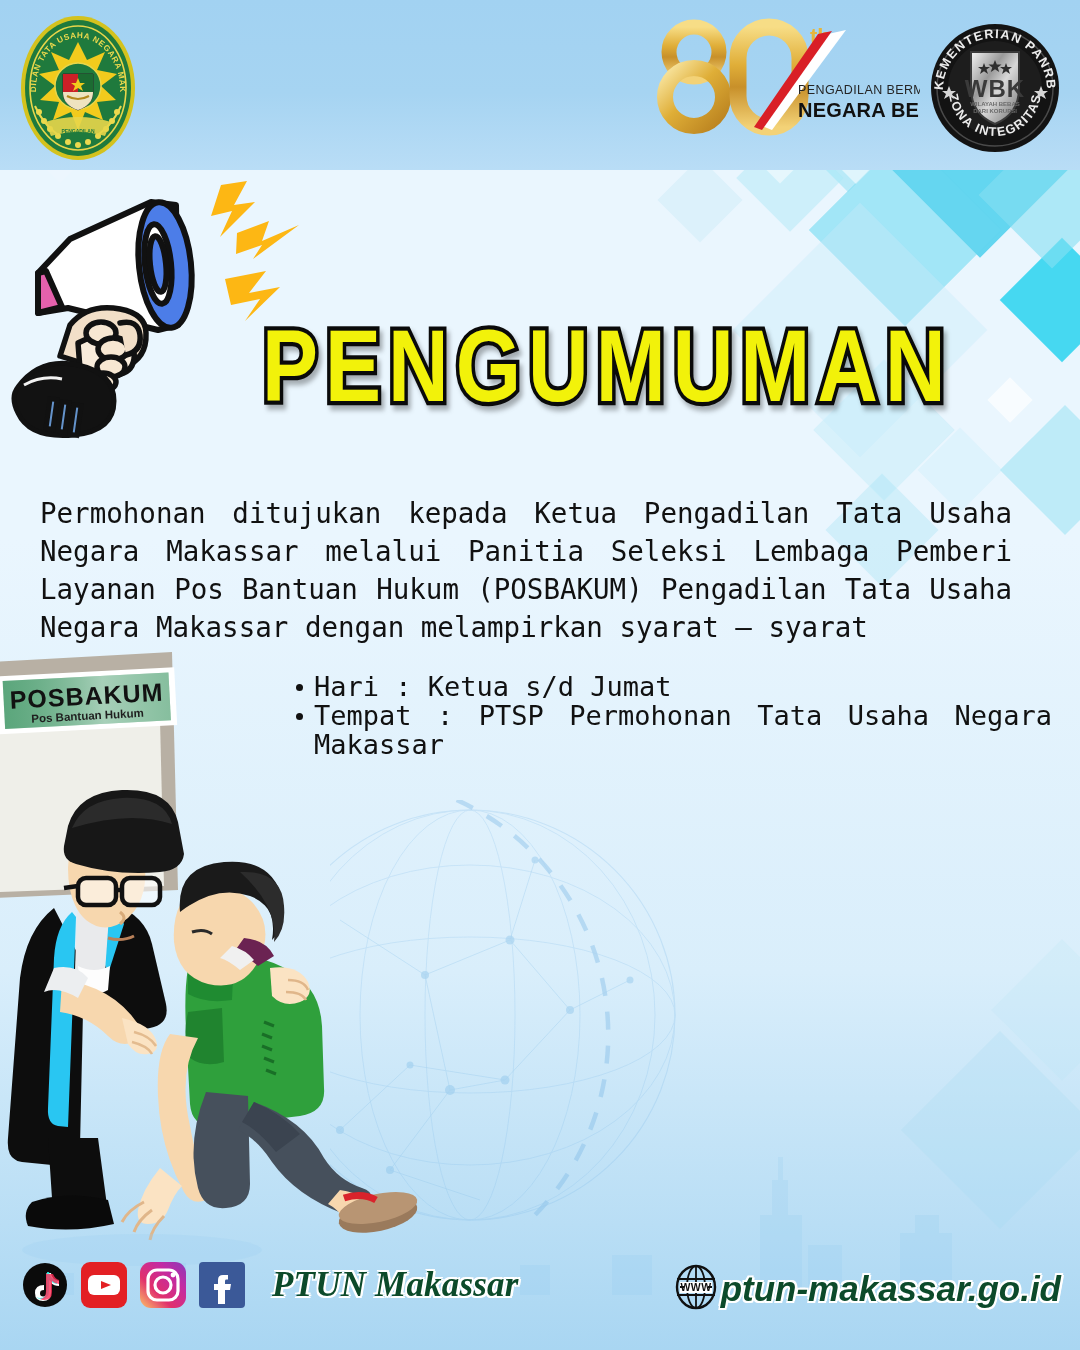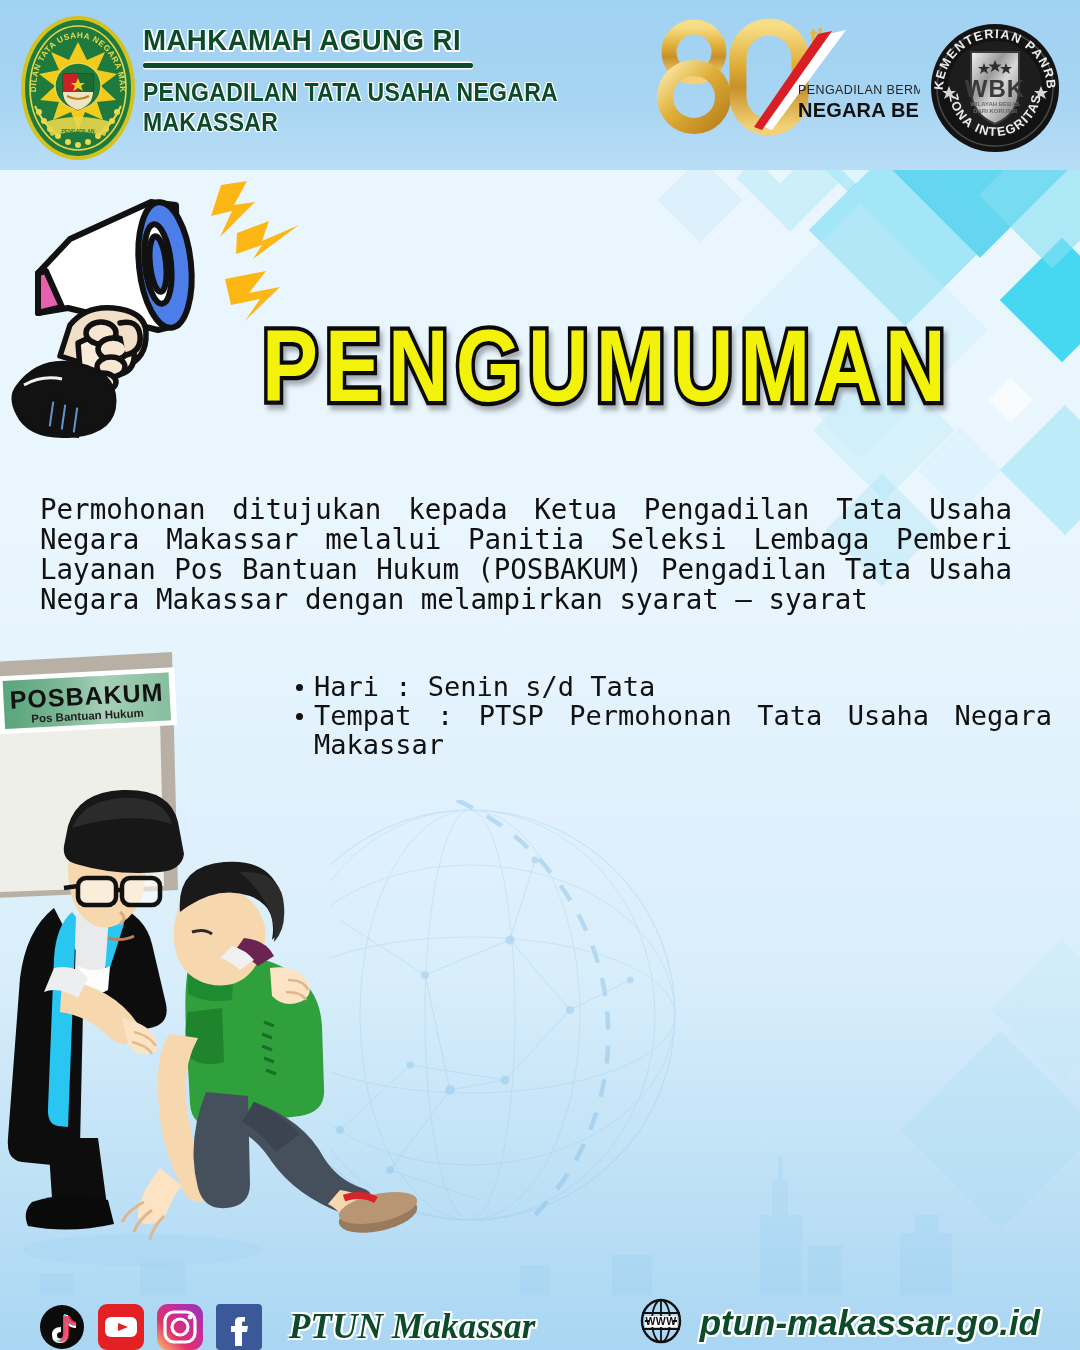--- a/index.html
+++ b/index.html
@@ -80,21 +80,21 @@
     paint-order: stroke fill;
     filter:drop-shadow(3px 4px 2px rgba(0,0,0,.30));
   }
 
   
   #paragraph {
     position:absolute; left:40px; top:494px; width:972px;
     z-index:8;
     font-family:"DejaVu Sans Mono", monospace;
     font-size:27.5px;
-    line-height:30px;
+    line-height:38px;
     color:#111;
     text-align:justify;
     text-align-last:left;
   }
 
   #bullets {
     position:absolute; left:292px; top:672px; width:760px;
     z-index:8;
     font-family:"DejaVu Sans Mono", monospace;
     font-size:27px;
@@ -116,34 +116,34 @@
     background:#111;
   }
 
   
   .illus { position:absolute; left:-8px; top:650px; width:470px; height:625px; z-index:7; }
 
   
   #footer {
     position:absolute; left:0; bottom:0; width:1080px; height:88px;
     z-index:9;
-    display:flex; align-items:flex-end;padding-left:17px;
+    display:flex; align-items:flex-start;
   }
   .social { display:flex; align-items:center; gap:13px; margin-left:22px; }
   .sicon { width:46px; height:46px; display:block; }
   .brand-text {
     margin-left:14px;
     font-family:"Liberation Serif", serif;
     font-weight:bold; font-style:italic;
     font-size:35px; color:#0c4a2a;
     letter-spacing:.2px;
     text-shadow: -1.6px -1.6px 0 #fff, 1.6px -1.6px 0 #fff, -1.6px 1.6px 0 #fff, 1.6px 1.6px 0 #fff,
                  0 2.4px 0 #fff, 2.4px 0 0 #fff;
   }
-  .web-group { display:flex; align-items:center; margin-left:auto; margin-right:40px; gap:14px; }
+  .web-group { display:flex; align-items:center; margin-left:auto; margin-right:19px; }
   .web-text {
     font-family:Liberation Sans, sans-serif;
     font-weight:bold; font-style:italic;
     font-size:35px; color:#0c4a2a;
     text-shadow: -1.6px -1.6px 0 #fff, 1.6px -1.6px 0 #fff, -1.6px 1.6px 0 #fff, 1.6px 1.6px 0 #fff,
                  0 2.4px 0 #fff, 2.4px 0 0 #fff;
   }
 </style>
 </head>
 <body>
@@ -328,26 +328,20 @@
           <circle cx="51" cy="130" r="3"></circle>
             <circle cx="61" cy="133" r="3"></circle>
           <circle cx="71" cy="130" r="3"></circle>
         </g>
 
         <path d="M28 110 q33 -10 66 0 l-6 14 q-27 -8 -54 0 Z" fill="#e8d64a" opacity=".9"></path>
         <text x="61" y="121" font-size="5" fill="#1f7a3d" text-anchor="middle" font-family="'Liberation Sans',sans-serif" font-weight="bold">PENGADILAN</text>
       </svg>
     </div>
 
-    <div class="header-text">
-      <div class="ht-line1">MAHKAMAH AGUNG RI</div>
-      <div class="ht-rule"></div>
-      <div class="ht-line2">PENGADILAN TATA USAHA NEGARA</div>
-      <div class="ht-line2">MAKASSAR</div>
-    </div>
 
     <div class="logo80">
       <svg width="270" height="118" viewBox="0 0 270 118">
         <defs>
           <linearGradient id="gold1" x1="0" y1="0" x2="0" y2="1">
             <stop offset="0%" stop-color="#f7dd86"></stop>
             <stop offset="38%" stop-color="#e0ae38"></stop>
             <stop offset="60%" stop-color="#c8902a"></stop>
             <stop offset="100%" stop-color="#f3d277"></stop>
           </linearGradient>
@@ -578,21 +572,21 @@
         <path d="M352 548 q18 -6 32 2" stroke="#d9232b" stroke-width="7" fill="none"></path>
 
         <ellipse cx="150" cy="600" rx="120" ry="16" fill="#9fd0ef" opacity=".28"></ellipse>
       </g>
     </svg>
   </div>
 
   <div id="paragraph">Permohonan ditujukan kepada Ketua Pengadilan Tata Usaha Negara Makassar melalui Panitia Seleksi Lembaga Pemberi Layanan  Pos Bantuan   Hukum   (POSBAKUM) Pengadilan Tata Usaha Negara Makassar dengan melampirkan syarat – syarat</div>
 
   <ul id="bullets">
-    <li>Hari : Senin s/d Tata</li>
+    <li>Hari : Ketua s/d Jumat</li>
     <li>Tempat  :  PTSP  Permohonan  Tata  Usaha  Negara Makassar</li>
   </ul>
 
   <div id="footer">
     <div class="social">
 
       <span class="sicon">
         <svg width="46" height="46" viewBox="0 0 46 46">
           <circle cx="23" cy="23" r="22" fill="#0b0b0b"></circle>
           <path d="M29 11 q1 7 8 8 v5 q-5 0 -8 -3 v10 q0 8 -8 8 q-8 0 -8 -8 q0 -8 9 -8 v5 q-4 0 -4 3.2 q0 3.2 3.2 3.2 q3.3 0 3.3 -4 V11 Z" fill="#ffffff"></path>

